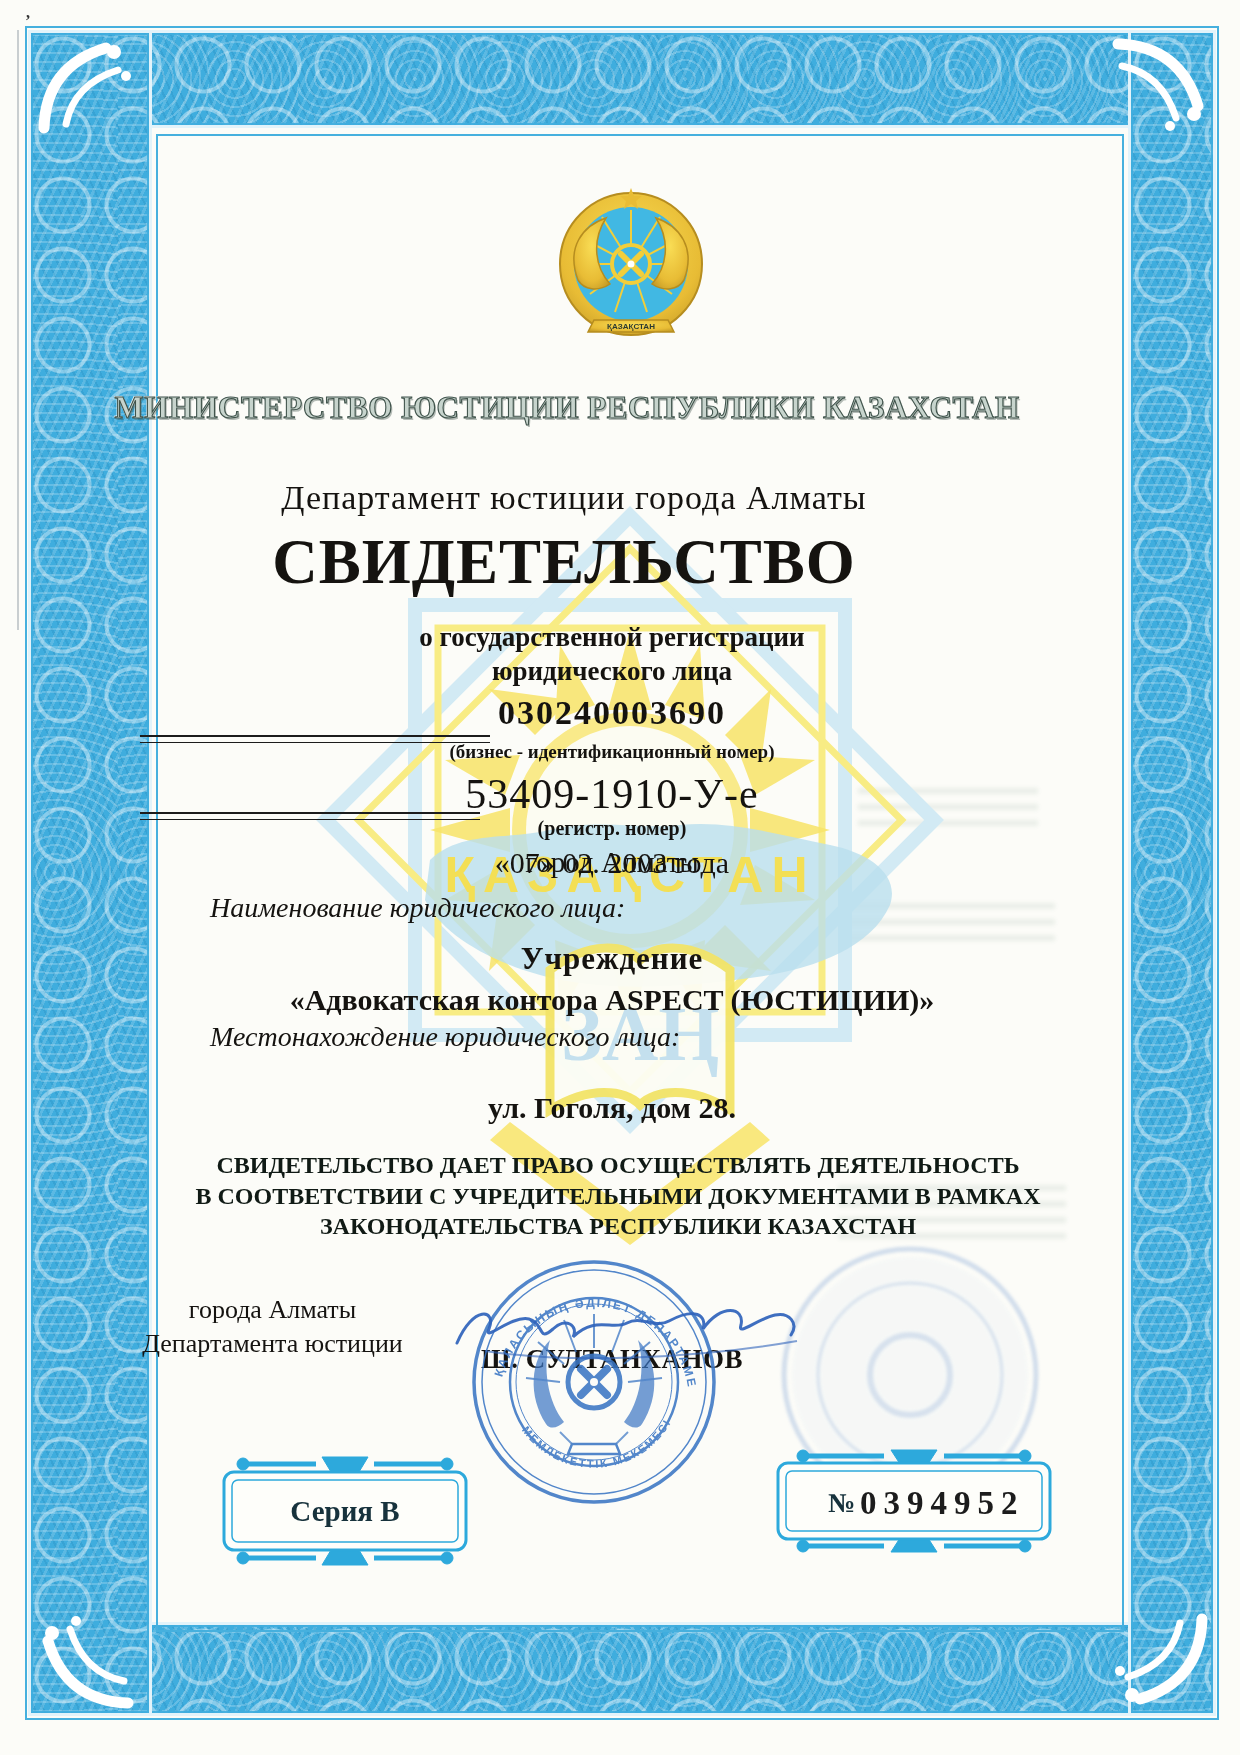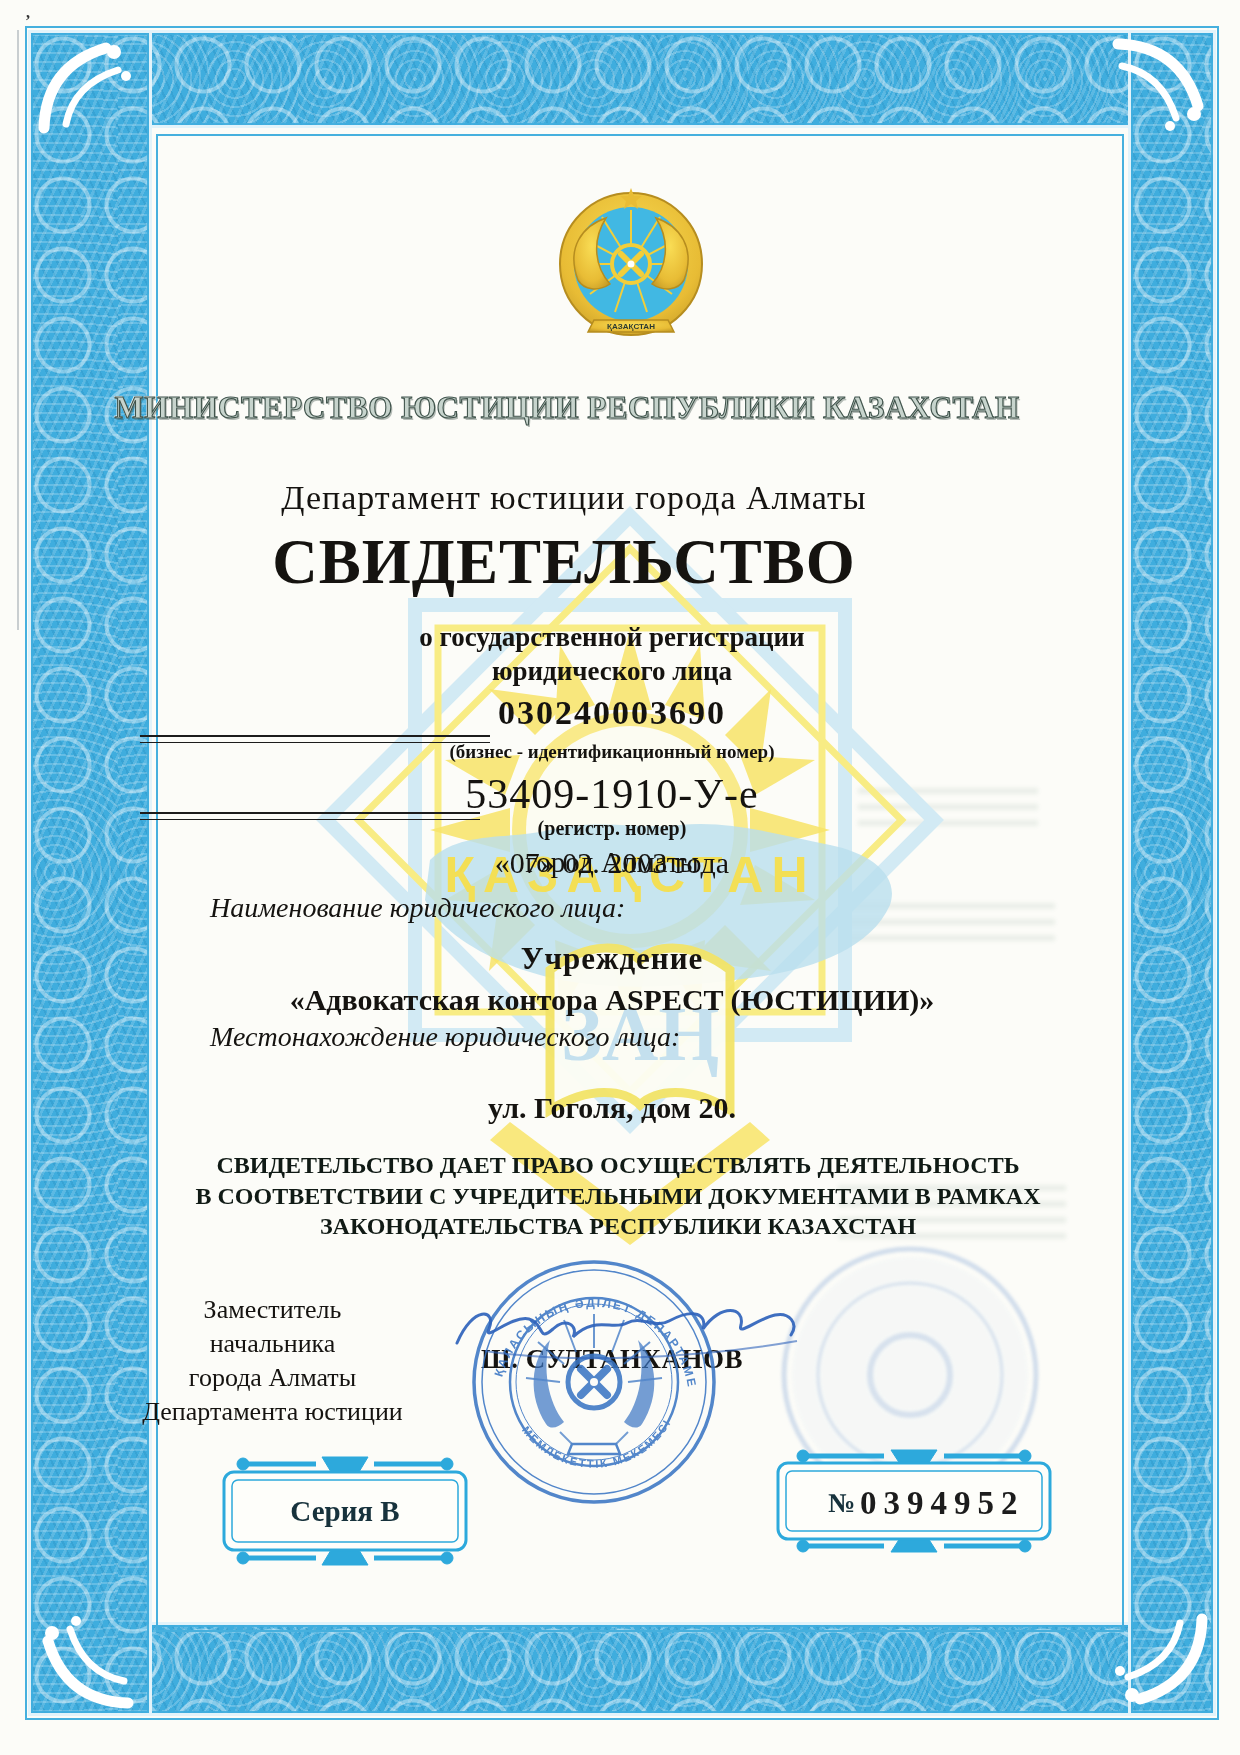--- a/index.html
+++ b/index.html
@@ -214,30 +214,29 @@
     <div class="reg-caption">(регистр. номер)</div>
 
     <div class="issue-city">город Алматы</div>
     <div class="issue-date">«07» 02. 2003 года</div>
 
     <div class="label-italic entity-label">Наименование юридического лица:</div>
     <div class="entity-type">Учреждение</div>
     <div class="entity-name">«Адвокатская контора ASPECT (ЮСТИЦИИ)»</div>
 
     <div class="label-italic location-label">Местонахождение юридического лица:</div>
-    <div class="addr2">ул. Гоголя, дом 20.</div>
+    <div class="addr2">ул. Гоголя, дом 28.</div>
 
     <div class="statement">
       <div>СВИДЕТЕЛЬСТВО ДАЕТ ПРАВО ОСУЩЕСТВЛЯТЬ ДЕЯТЕЛЬНОСТЬ</div>
       <div>В СООТВЕТСТВИИ С УЧРЕДИТЕЛЬНЫМИ ДОКУМЕНТАМИ В РАМКАХ</div>
       <div>ЗАКОНОДАТЕЛЬСТВА РЕСПУБЛИКИ КАЗАХСТАН</div>
     </div>
 
     <div class="sig-position">
-      <div>Заместитель начальника</div>
       <div>города Алматы</div>
       <div>Департамента юстиции</div>
     </div>
     <div class="signer">Ш. СУЛТАНХАНОВ</div>
   </div>
 
   <svg class="ghost-stamp" width="310" height="270" viewBox="0 0 310 270">
     <circle cx="155" cy="135" r="126" fill="none" stroke="#9fb9dd" stroke-width="5"></circle>
     <circle cx="155" cy="135" r="92" fill="none" stroke="#9fb9dd" stroke-width="3"></circle>
     <circle cx="155" cy="135" r="40" fill="none" stroke="#9fb9dd" stroke-width="6"></circle>

